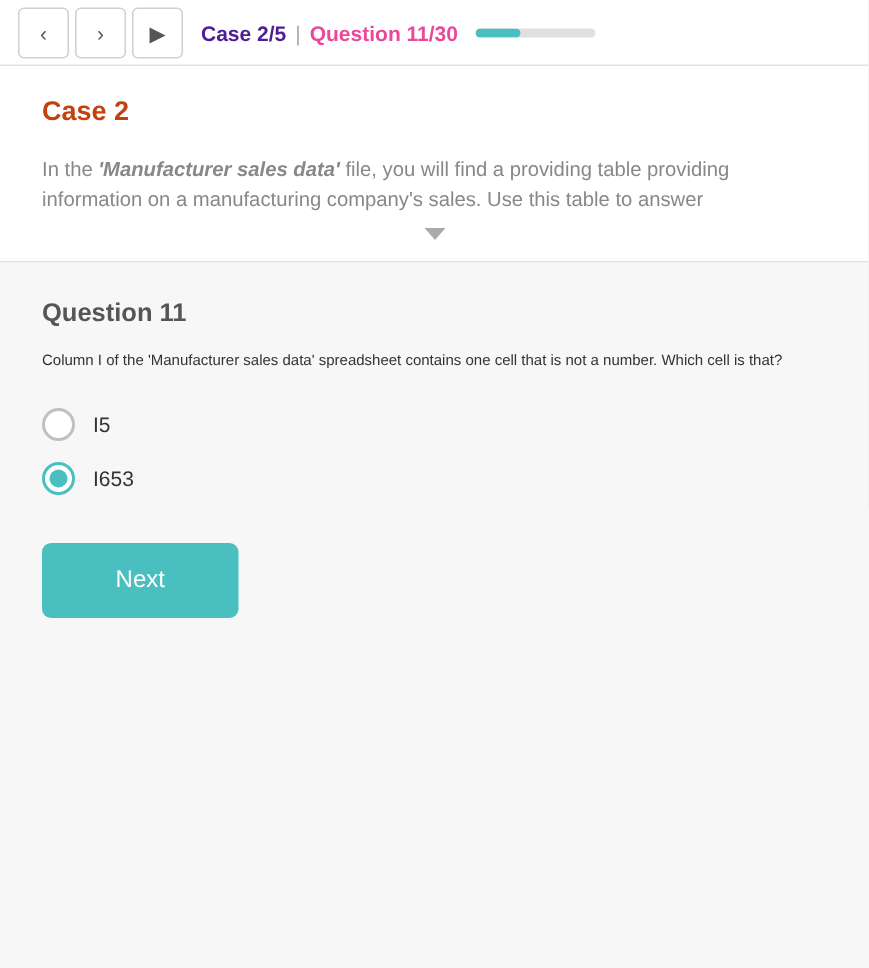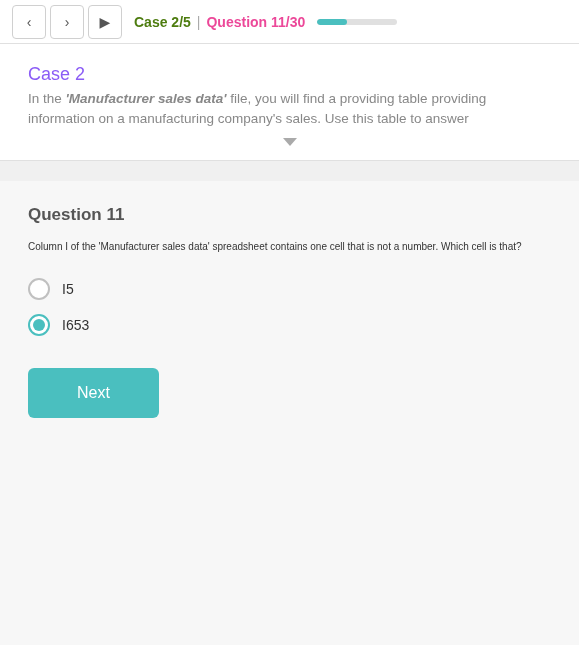--- a/index.html
+++ b/index.html
@@ -45,21 +45,21 @@
     }
     .nav-info {
       display: flex;
       align-items: center;
       margin-left: 8px;
       flex: 1;
     }
     .nav-case-label {
       font-size: 14px;
       font-weight: 600;
-      color: #4d7c0f;
+      color: #4c1d95;
     }
     .nav-separator {
       color: #aaa;
       margin: 0 6px;
       font-size: 14px;
     }
     .nav-question-label {
       font-size: 14px;
       font-weight: 600;
       color: #ec4899;
@@ -78,23 +78,23 @@
       border-radius: 3px;
     }
     
     .case-section {
       background: #ffffff;
       border-bottom: 1px solid #e0e0e0;
       padding: 20px 28px 10px 28px;
     }
     .case-title {
       font-size: 18px;
-      font-weight: 400;
-      color: #8b5cf6;
-      margin-bottom: 4px;
+      font-weight: 700;
+      color: #c2410c;
+      margin-bottom: 18px;
     }
     .case-description {
       font-size: 13.5px;
       color: #888;
       line-height: 1.5;
     }
     .case-description em {
       font-weight: 700;
       color: #888;
     }
@@ -104,21 +104,20 @@
       padding: 8px 0 4px 0;
       cursor: pointer;
       color: #888;
       font-size: 16px;
     }
     
     .question-section {
       background: #f7f7f7;
       flex: 1;
       padding: 24px 28px 28px 28px;
-      margin-top: 20px;
     }
     .question-title {
       font-size: 17px;
       font-weight: 600;
       color: #555;
       margin-bottom: 14px;
     }
     .question-text {
       font-size: 10px;
       color: #333;

